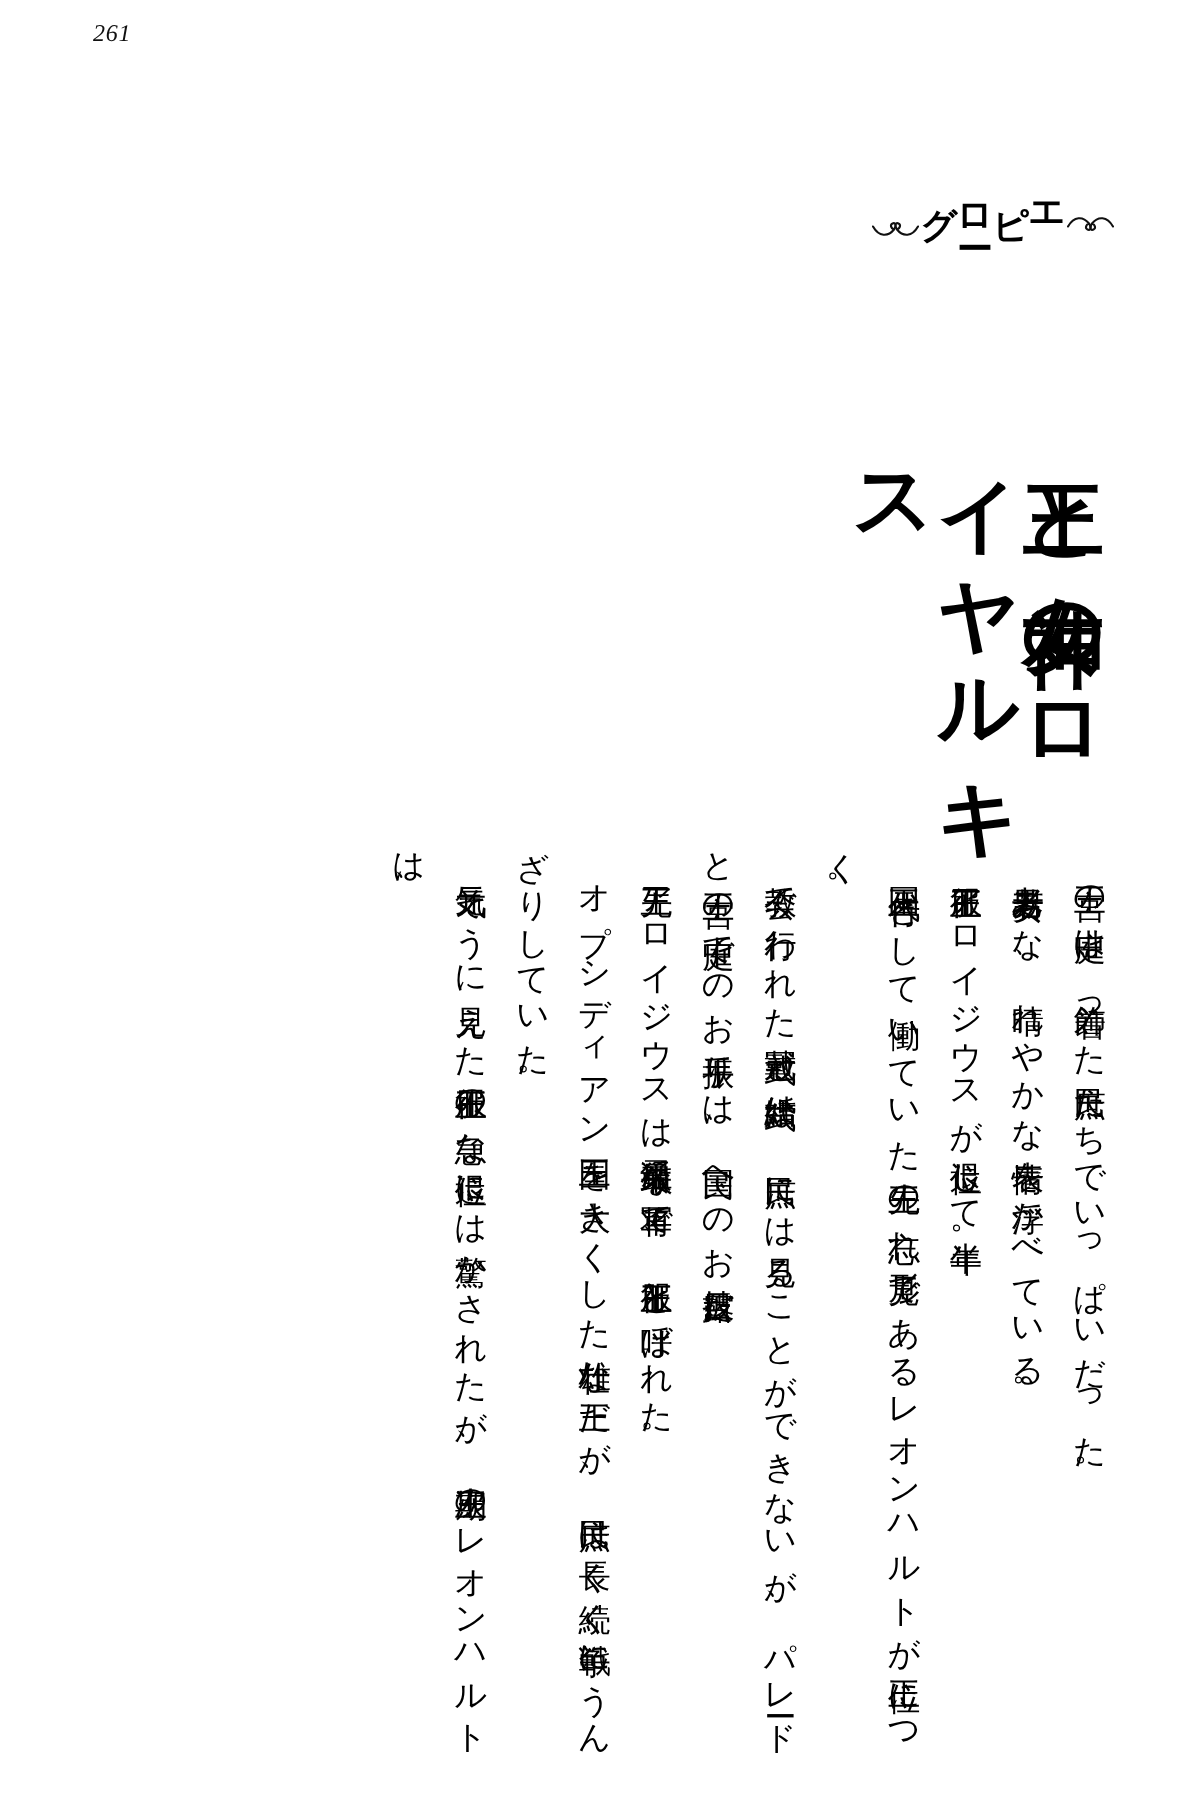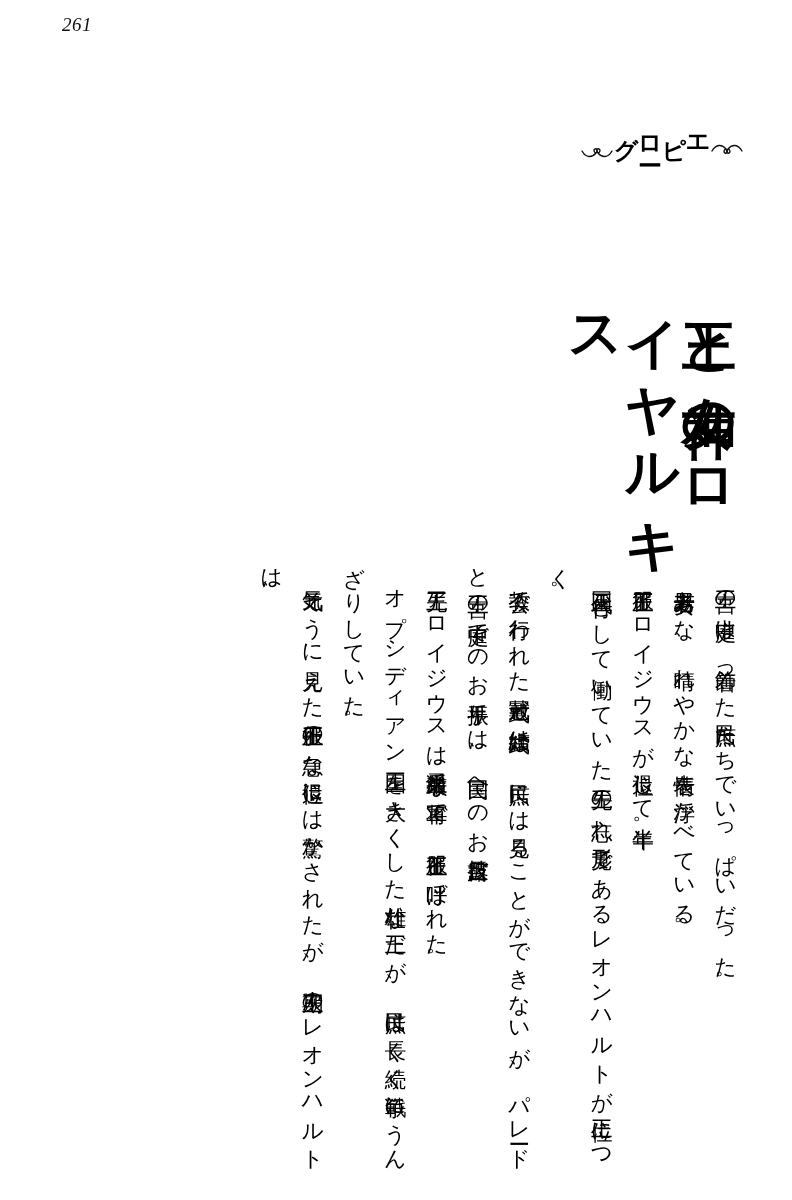--- a/index.html
+++ b/index.html
@@ -16,21 +16,21 @@
     overflow: hidden;
   }
 
   
   .page-number {
     position: absolute;
     top: 14px;
     left: 62px;
     font-family: "Liberation Serif", serif;
     font-style: italic;
-    font-size: 19px;
+    font-size: 16px;
     letter-spacing: 0.5px;
     color: #111;
   }
 
   
   .page-body {
     position: absolute;
     top: 70px;
     right: 46px;
     bottom: 40px;

